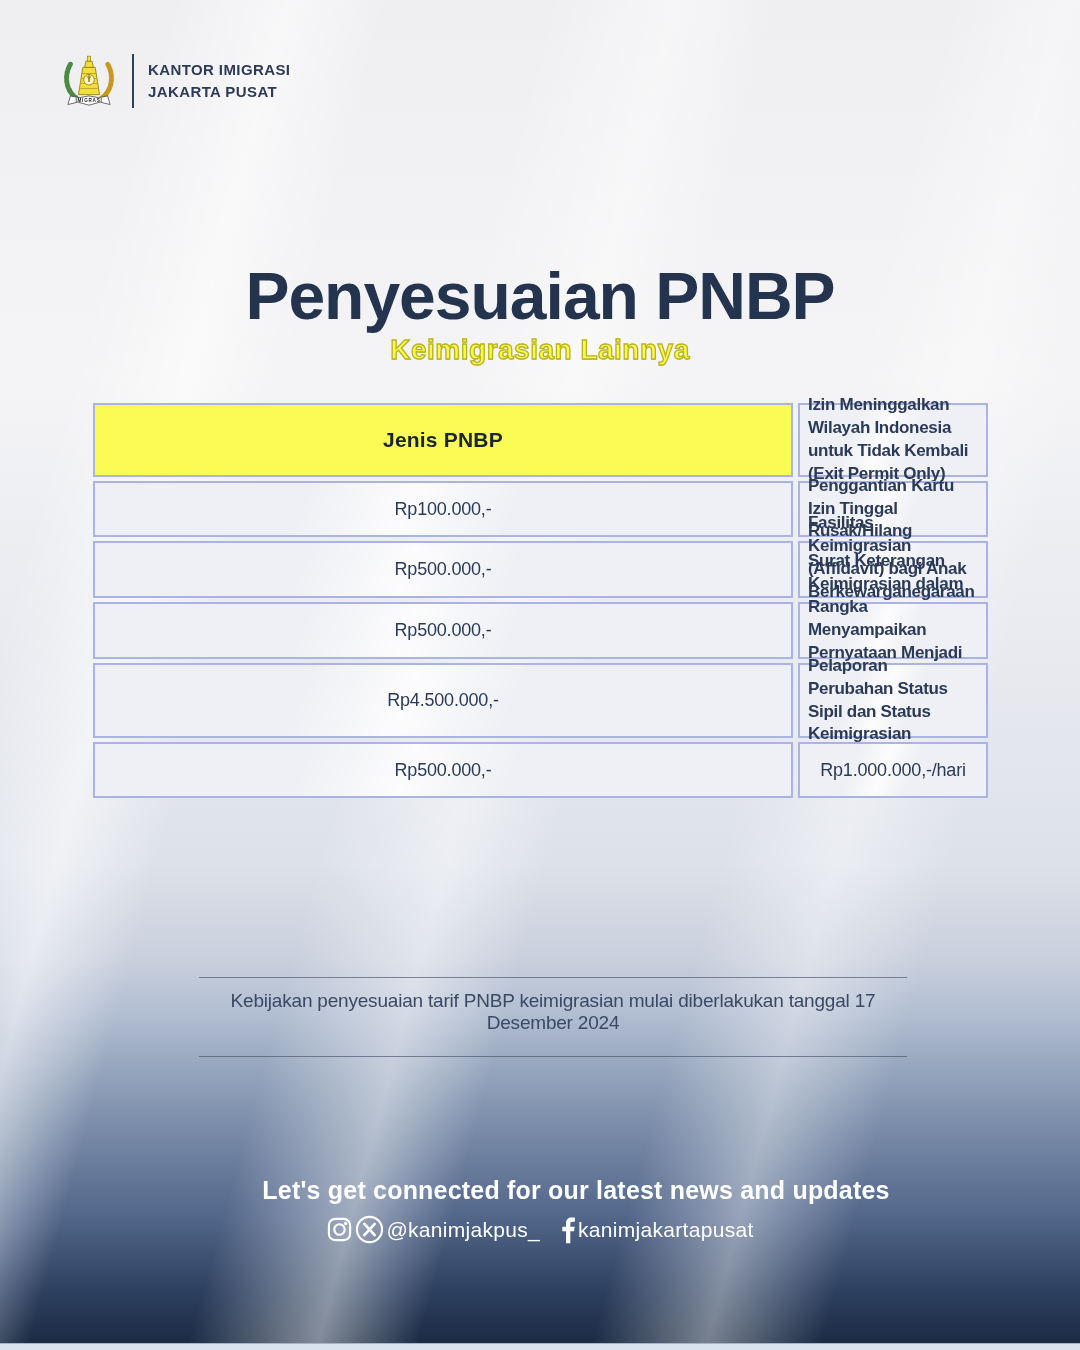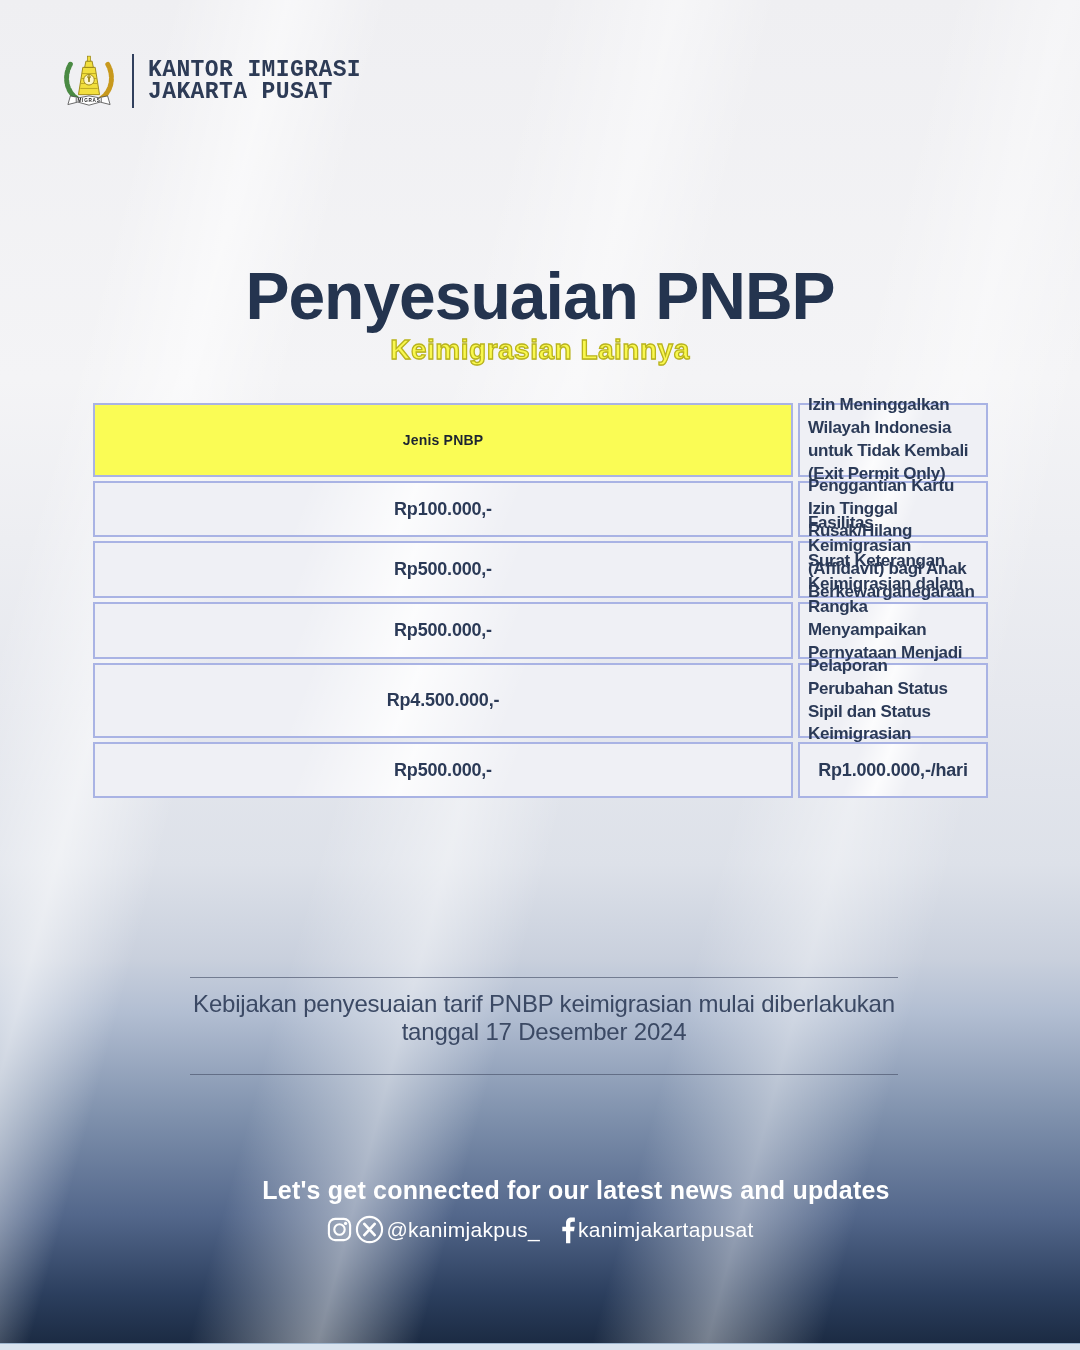--- a/index.html
+++ b/index.html
@@ -17,21 +17,21 @@
       linear-gradient(180deg,
         #efeff2 0%, #f4f4f6 28%, #e6e8ee 52%, #dde1e9 64%,
         #c9d0dd 71%, #b2bed2 75%, #7d8fab 83%, #53678b 90%,
         #2b3e5d 96%, #19283f 100%);
   }
 
   
   .brand{position:absolute;top:48px;left:58px;display:flex;align-items:center;}
   .brand .logo{width:62px;height:66px;flex:0 0 auto;}
   .brand .divider{width:2px;height:54px;background:#31405d;margin:0 14px 0 12px;}
-  .brand-text{color:#2d3b56;font-size:23px;font-weight:600;letter-spacing:.4px;line-height:22px;font-family:Liberation Mono, monospace;}
+  .brand-text{color:#2d3b56;font-size:15px;font-weight:600;letter-spacing:.4px;line-height:22px;}
 
   
   .title{
     position:absolute;top:263px;left:0;width:100%;
     text-align:center;color:#24344f;
     font-size:66px;font-weight:800;letter-spacing:-1px;line-height:1;
   }
   .subtitle{
     position:absolute;top:334px;left:0;width:100%;
     text-align:center;
@@ -53,41 +53,41 @@
     box-sizing:border-box;
     border:2px solid #a9b3e4;
     background:
       linear-gradient(112deg, rgba(255,255,255,0) 30%, rgba(255,255,255,.8) 45%, rgba(255,255,255,0) 60%),
       #eff0f5;
     display:flex;align-items:center;
   }
   .cell.head{
     background:#fafc55;
     justify-content:center;
-    font-size:14px;font-weight:800;color:#1c2431;letter-spacing:.2px;
+    font-size:21px;font-weight:800;color:#1c2431;letter-spacing:.2px;
   }
   .cell.jenis{
     justify-content:flex-start;
     padding:2px 14px 2px 8px;
     font-size:17px;font-weight:700;color:#2b3a57;
     letter-spacing:-.3px;line-height:1.35;
   }
   .cell.biaya{
     justify-content:center;text-align:center;
-    font-size:18px;font-weight:700;color:#2b3a57;letter-spacing:-.2px;
+    font-size:18px;font-weight:400;color:#2b3a57;letter-spacing:-.2px;
   }
 
   
   .note{
-    position:absolute;top:977px;left:190px;width:708px;
+    position:absolute;top:977px;left:199px;width:708px;
     border-top:1.3px solid rgba(72,82,106,.65);
     border-bottom:1.3px solid rgba(72,82,106,.65);
-    padding:12px 0 28px 0;
+    padding:12px 0 22px 0;
     text-align:center;
-    font-size:24px;color:#3b4964;letter-spacing:-.2px;
+    font-size:19px;color:#3b4964;letter-spacing:-.2px;
   }
 
   
   .footer-head{
     position:absolute;top:1176px;left:0;width:100%;
     text-align:center;color:#ffffff;
     font-size:25px;font-weight:800;letter-spacing:.2px;padding-left:36px;
   }
   .social-row{
     position:absolute;top:1215px;left:0;width:100%;

